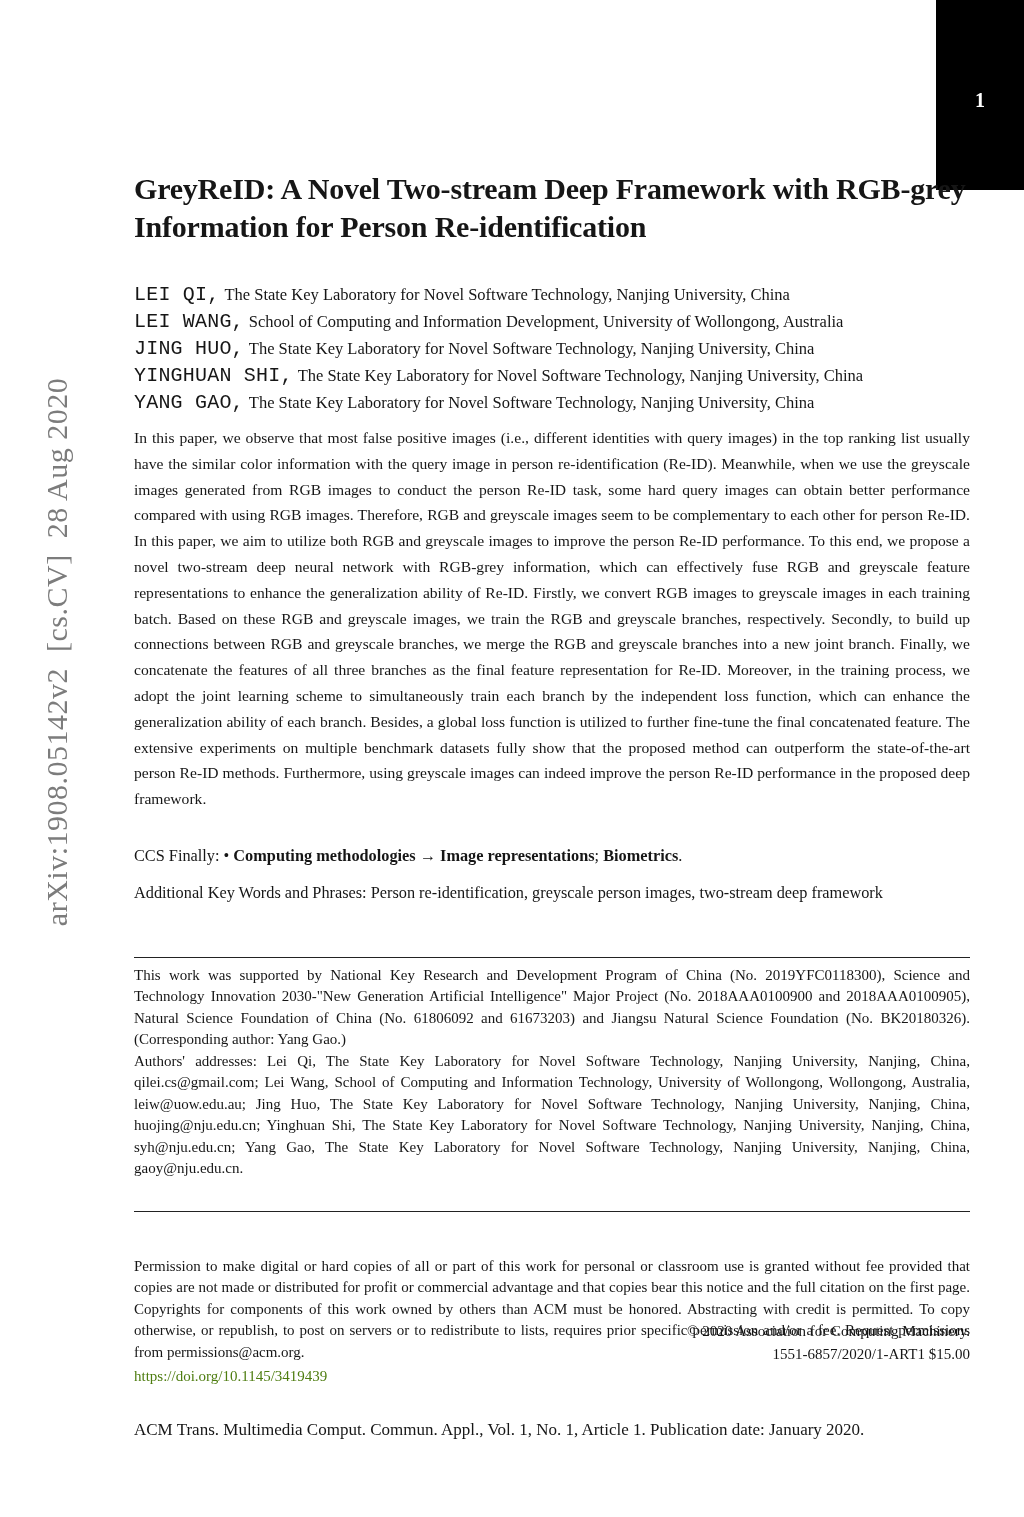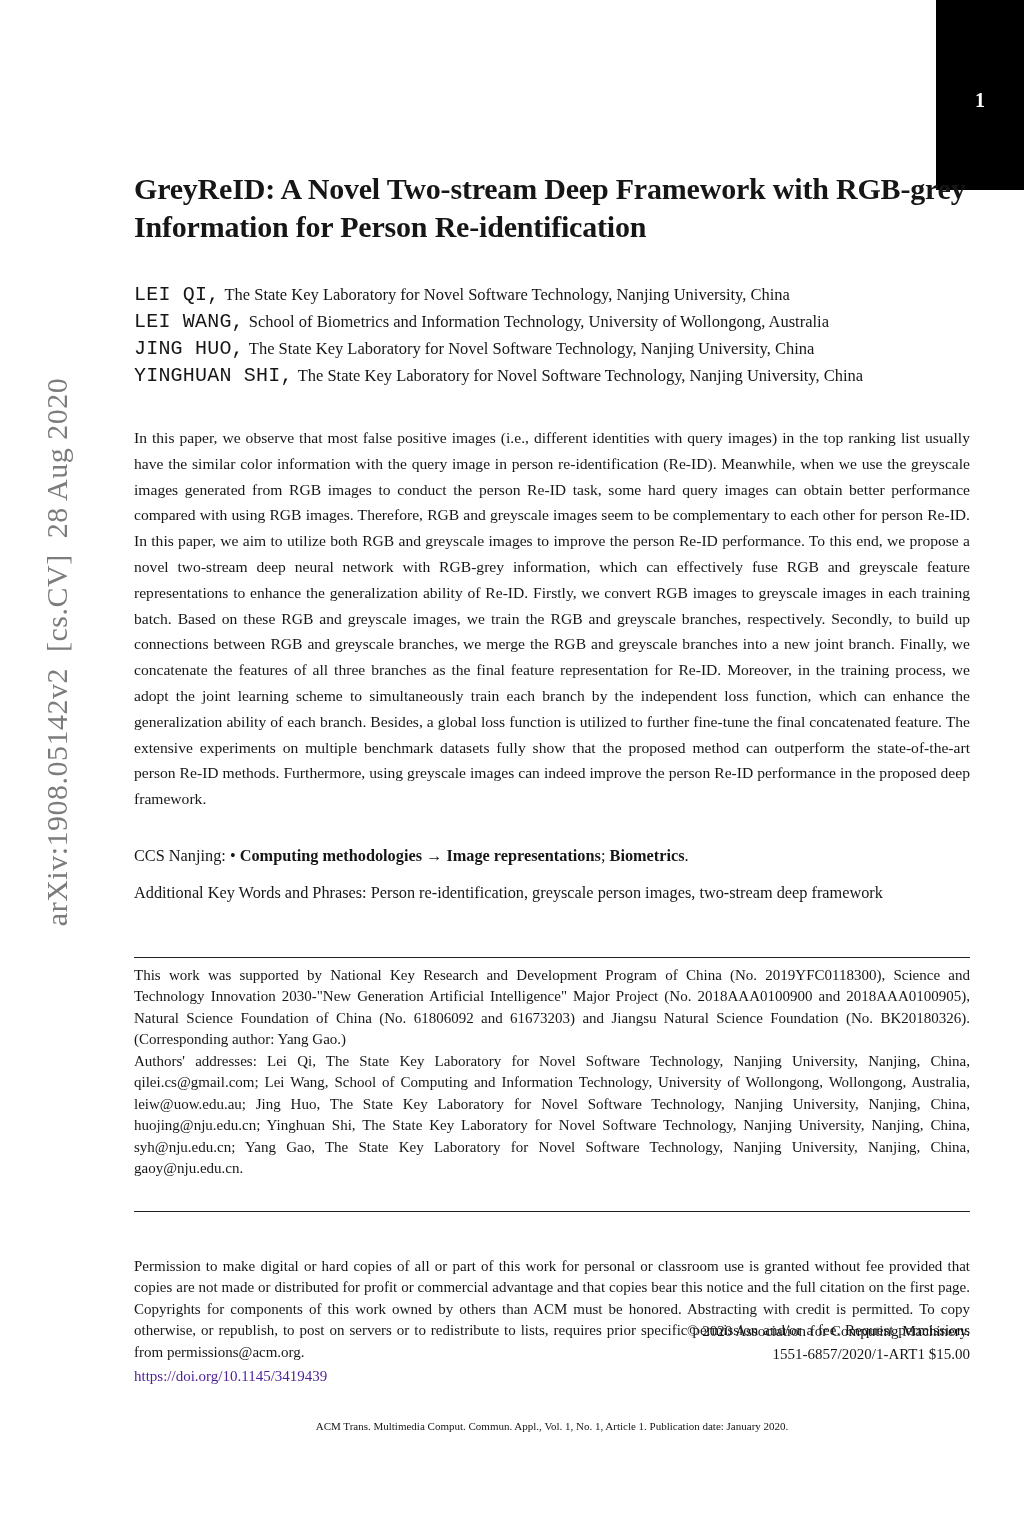--- a/index.html
+++ b/index.html
@@ -79,51 +79,52 @@
     font-size: 15px;
     line-height: 21.4px;
     text-align: justify;
   }
   .funding   { top: 965px; }
   .addresses { top: 1051px; }
   .permission{ top: 1256px; }
   .copyright { top: 1321px; text-align: right; }
   .issn      { top: 1344px; text-align: right; }
   .doi       { top: 1366px; text-align: left; }
-  .doi a { color: #4c1d95; text-decoration: none; }
+  .doi a { color: #4d7c0f; text-decoration: none; }
 
   .footer {
     top: 1420px;
-    font-size: 11px;
-    text-align: center;
+    font-size: 17px;
+    text-align: left;
   }
 </style>
 </head>
 <body>
 
 <div class="pagenum-box">
   <span>1</span>
 </div>
 
 <div class="arxiv-anchor">
   <span class="arxiv-text">arXiv:1908.05142v2  [cs.CV]  28 Aug 2020</span>
 </div>
 
 <h1 class="block title">GreyReID: A Novel Two-stream Deep Framework with RGB-grey Information for Person Re-identification</h1>
 
 <div class="block authors">
   <div class="author-line"><span class="author-name">LEI QI,</span><span class="author-aff">The State Key Laboratory for Novel Software Technology, Nanjing University, China</span></div>
-  <div class="author-line"><span class="author-name">LEI WANG,</span><span class="author-aff">School of Biometrics and Information Technology, University of Wollongong, Australia</span></div>
+  <div class="author-line"><span class="author-name">LEI WANG,</span><span class="author-aff">School of Computing and Information Development, University of Wollongong, Australia</span></div>
   <div class="author-line"><span class="author-name">JING HUO,</span><span class="author-aff">The State Key Laboratory for Novel Software Technology, Nanjing University, China</span></div>
   <div class="author-line"><span class="author-name">YINGHUAN SHI,</span><span class="author-aff">The State Key Laboratory for Novel Software Technology, Nanjing University, China</span></div>
+  <div class="author-line"><span class="author-name">YANG GAO,</span><span class="author-aff">The State Key Laboratory for Novel Software Technology, Nanjing University, China</span></div>
 </div>
 
 <p class="block abstract">In this paper, we observe that most false positive images (i.e., different identities with query images) in the top ranking list usually have the similar color information with the query image in person re-identification (Re-ID). Meanwhile, when we use the greyscale images generated from RGB images to conduct the person Re-ID task, some hard query images can obtain better performance compared with using RGB images. Therefore, RGB and greyscale images seem to be complementary to each other for person Re-ID. In this paper, we aim to utilize both RGB and greyscale images to improve the person Re-ID performance. To this end, we propose a novel two-stream deep neural network with RGB-grey information, which can effectively fuse RGB and greyscale feature representations to enhance the generalization ability of Re-ID. Firstly, we convert RGB images to greyscale images in each training batch. Based on these RGB and greyscale images, we train the RGB and greyscale branches, respectively. Secondly, to build up connections between RGB and greyscale branches, we merge the RGB and greyscale branches into a new joint branch. Finally, we concatenate the features of all three branches as the final feature representation for Re-ID. Moreover, in the training process, we adopt the joint learning scheme to simultaneously train each branch by the independent loss function, which can enhance the generalization ability of each branch. Besides, a global loss function is utilized to further fine-tune the final concatenated feature. The extensive experiments on multiple benchmark datasets fully show that the proposed method can outperform the state-of-the-art person Re-ID methods. Furthermore, using greyscale images can indeed improve the person Re-ID performance in the proposed deep framework.</p>
 
-<p class="block ccs"><span>CCS Nanjing: </span><span>• </span><b>Computing methodologies</b><span> → </span><b>Image representations</b><span>; </span><b>Biometrics</b><span>.</span></p>
+<p class="block ccs"><span>CCS Finally: </span><span>• </span><b>Computing methodologies</b><span> → </span><b>Image representations</b><span>; </span><b>Biometrics</b><span>.</span></p>
 
 <p class="block keywords">Additional Key Words and Phrases: Person re-identification, greyscale person images, two-stream deep framework</p>
 
 <div class="block rule rule1"></div>
 
 <p class="block fnote funding">This work was supported by National Key Research and Development Program of China (No. 2019YFC0118300), Science and Technology Innovation 2030-"New Generation Artificial Intelligence" Major Project (No. 2018AAA0100900 and 2018AAA0100905), Natural Science Foundation of China (No. 61806092 and 61673203) and Jiangsu Natural Science Foundation (No. BK20180326). (Corresponding author: Yang Gao.)</p>
 
 <p class="block fnote addresses">Authors' addresses: Lei Qi, The State Key Laboratory for Novel Software Technology, Nanjing University, Nanjing, China, qilei.cs@gmail.com; Lei Wang, School of Computing and Information Technology, University of Wollongong, Wollongong, Australia, leiw@uow.edu.au; Jing Huo, The State Key Laboratory for Novel Software Technology, Nanjing University, Nanjing, China, huojing@nju.edu.cn; Yinghuan Shi, The State Key Laboratory for Novel Software Technology, Nanjing University, Nanjing, China, syh@nju.edu.cn; Yang Gao, The State Key Laboratory for Novel Software Technology, Nanjing University, Nanjing, China, gaoy@nju.edu.cn.</p>
 
 <div class="block rule rule2"></div>

